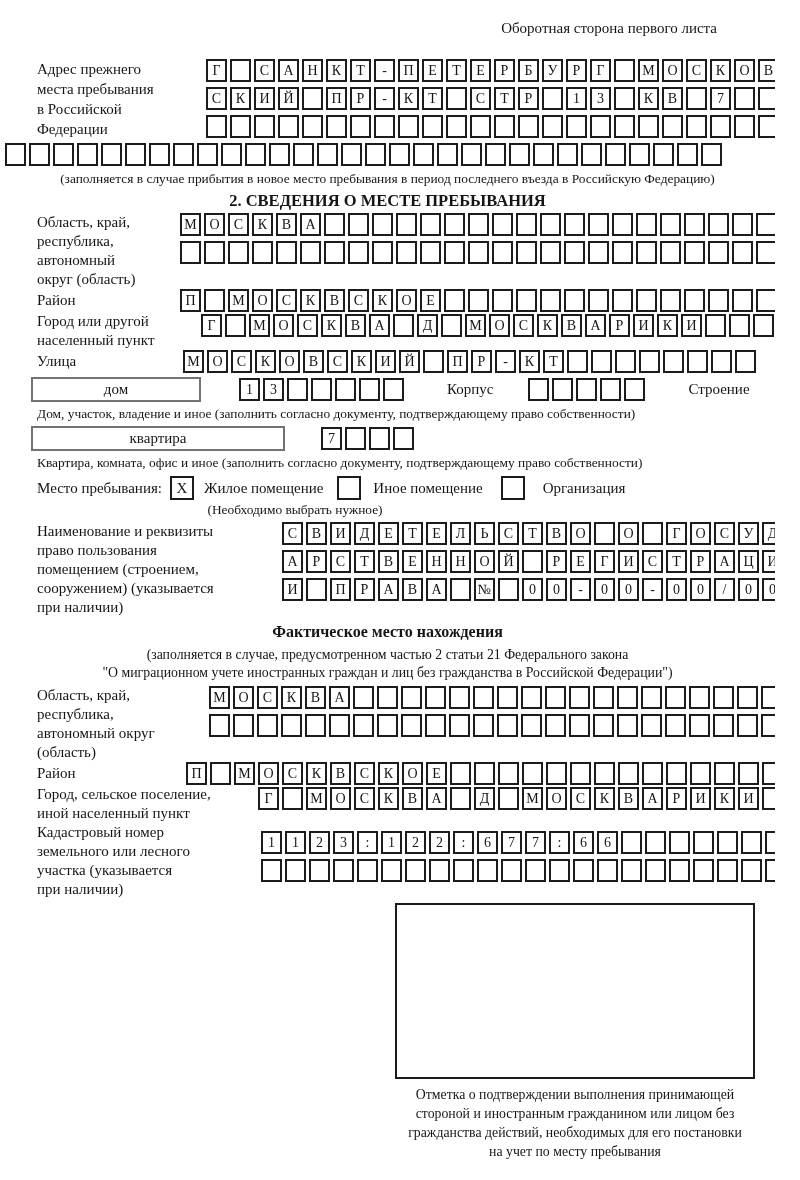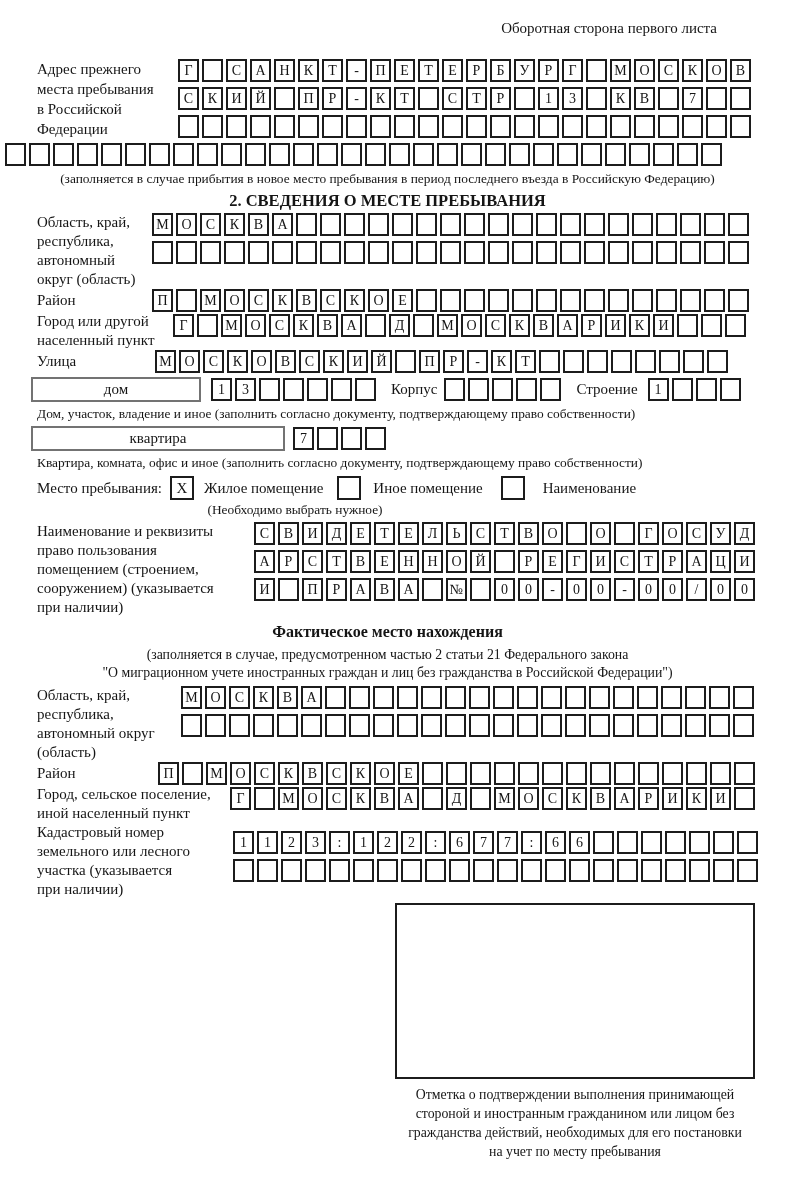--- a/index.html
+++ b/index.html
@@ -2,21 +2,21 @@
 <html lang="ru"><head>
 <meta charset="utf-8">
 <style>
   html,body{margin:0;padding:0;background:#fff;}
   .page{
     width:775px;height:1180px;background:#ffffff;color:#151515;
     font-family:"Liberation Serif","DejaVu Serif",serif;
     position:relative;overflow:hidden;box-sizing:border-box;
   }
   .hdr{ text-align:right;padding:20px 58px 0 0;font-size:15px; }
-  .blk{ display:flex;align-items:flex-start; }
+  .blk{ display:flex;align-items:flex-start;gap:28px; }
   .ml37{ margin-left:37px; } .ml31{ margin-left:31px; } .ml5{ margin-left:5px; }
   .lbl{ font-size:15px;line-height:19px;flex:none; }
   .lbl.lh20 div{ line-height:20px; }
   .grids{ display:flex;flex-direction:column;gap:5px; }
   .grid{ display:flex;gap:3px;flex:none; }
   .cell{
     box-sizing:border-box;width:21px;height:23px;border:2px solid #1c1c1c;
     flex:none;display:flex;align-items:center;justify-content:center;
     font-size:14px;background:#fff;
   }
@@ -374,21 +374,21 @@
         <span>X</span>
       </span>
     <span style="margin-left:10px">Жилое помещение</span>
     <span class="cb" style="margin-left:14px">
         <span></span>
       </span>
     <span style="margin-left:12px">Иное помещение</span>
     <span class="cb" style="margin-left:18px">
         <span></span>
       </span>
-    <span style="margin-left:18px">Наименование</span>
+    <span style="margin-left:18px">Организация</span>
   </div>
   <div class="note center" style="margin-left:180px;width:230px;margin-top:1px">(Необходимо выбрать нужное)</div>
 
   <div class="blk ml37" style="margin-top:4px">
     <div class="lbl" style="width:217px">
         <div>Наименование и реквизиты</div>
         <div>право пользования</div>
         <div>помещением (строением,</div>
         <div>сооружением) (указывается</div>
         <div>при наличии)</div>

